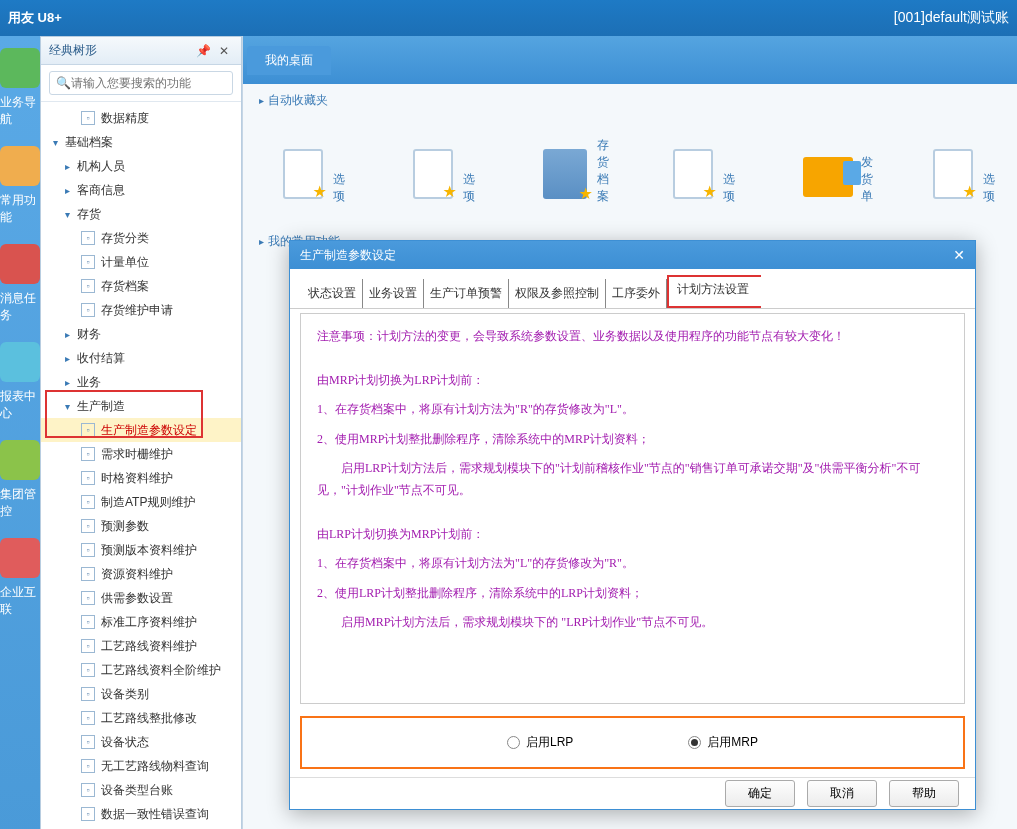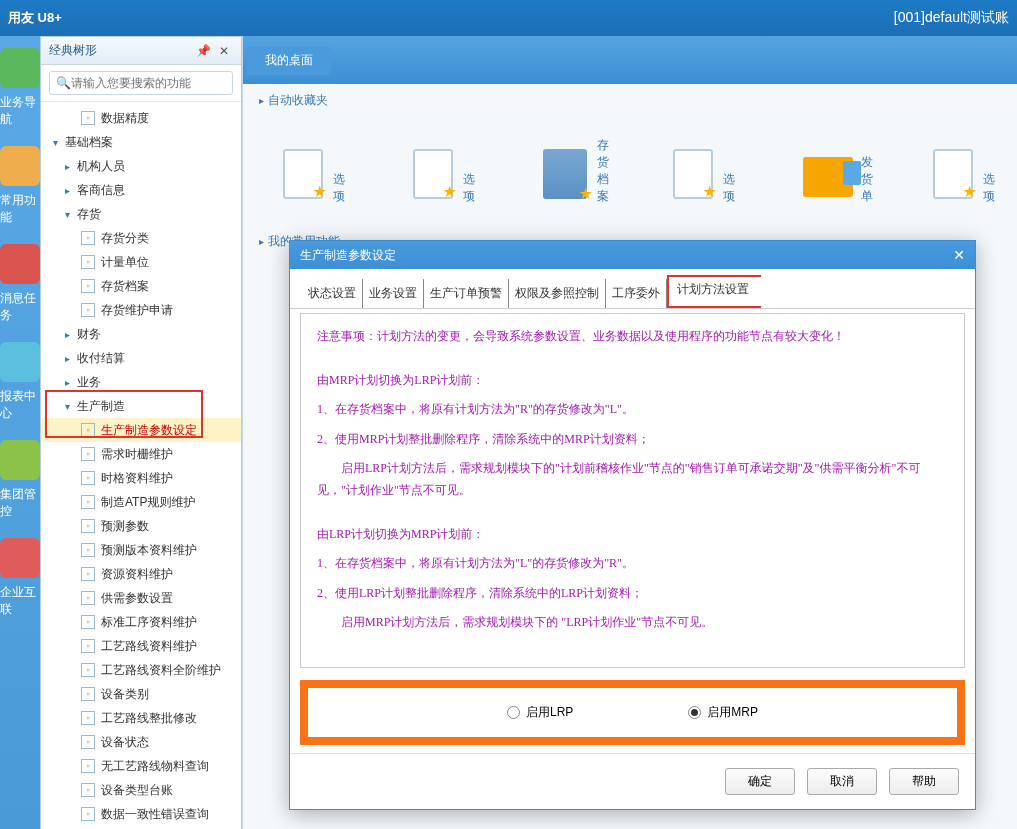--- a/index.html
+++ b/index.html
@@ -59,26 +59,26 @@
 .dialog-title .dlg-close { margin-left: auto; cursor: pointer; font-size: 14px; }
 
 .dialog-tabs { display: flex; padding: 10px 12px 0 12px; gap: 0; border-bottom: 1px solid #ccc; }
 .dlg-tab { padding: 6px 6px; color: #333; cursor: pointer; border-right: 1px solid #888; }
 .dlg-tab:last-child { border-right: none; }
 .tab-highlight { border: 2px solid #d33; padding: 4px 12px 4px 8px; margin-top: -4px; }
 
 .dialog-body { flex: 1; padding: 12px 16px; overflow-y: auto; border: 1px solid #ccc; margin: 4px 10px; }
 .dialog-body p { margin-bottom: 8px; line-height: 1.8; color: #a21caf; font-family: Liberation Serif, serif; }
 
-.radio-zone { border: 8px solid #f97316; margin: 8px 10px; padding: 16px 30px; display: flex; gap: 115px; justify-content: center; align-items: center; }
+.radio-zone { border: 2px solid #f97316; margin: 8px 10px; padding: 16px 30px; display: flex; gap: 115px; justify-content: center; align-items: center; }
 .radio-item { display: flex; align-items: center; gap: 6px; cursor: pointer; }
 .radio-dot { width: 13px; height: 13px; border: 1px solid #888; border-radius: 50%; display: flex; align-items: center; justify-content: center; }
 .radio-dot.checked::after { content: ""; width: 7px; height: 7px; background: #333; border-radius: 50%; }
 
-.dialog-footer { padding: 14px 16px; display: flex; justify-content: flex-end; gap: 12px; border-top: 1px solid #ddd; }
+.dialog-footer { padding: 2px 16px; display: flex; justify-content: flex-end; gap: 12px; border-top: 1px solid #ddd; }
 .dlg-btn { padding: 4px 22px; border: 1px solid #aaa; background: linear-gradient(#fdfdfd, #ececec); border-radius: 3px; cursor: pointer; }
 
 .red-box-tree { position: absolute; border: 2px solid #d33; pointer-events: none; }
 </style>
 </head>
 <body>
 
 <div class="titlebar">
   <span class="titlebar-left">用友 U8+</span>
   <span class="titlebar-right">[001]default测试账</span>

